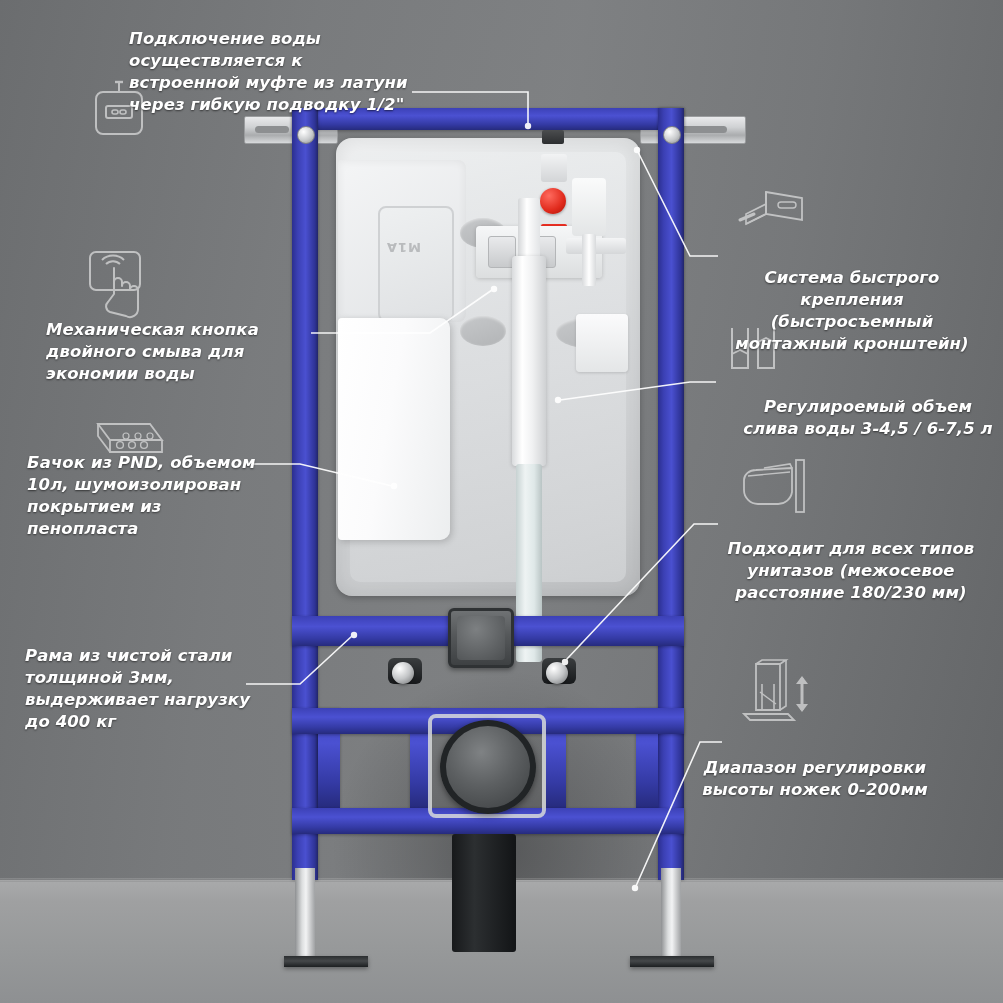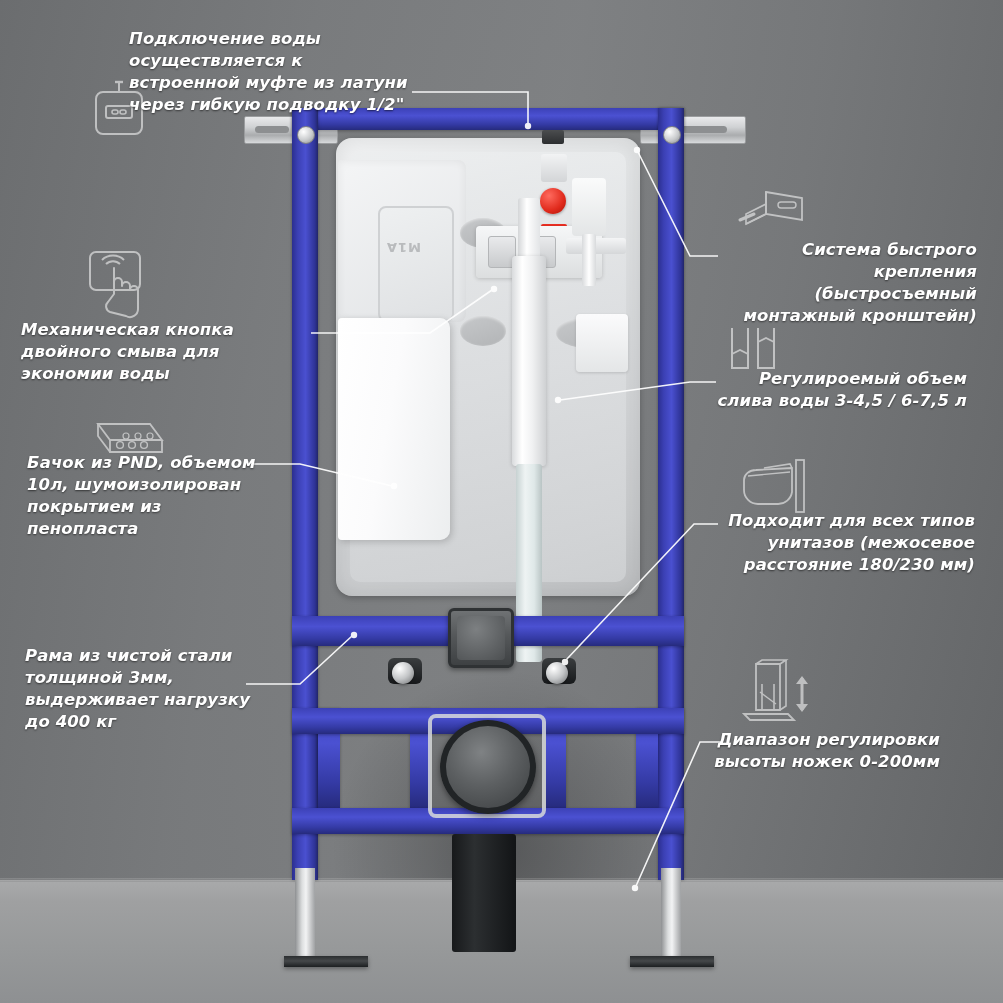--- a/index.html
+++ b/index.html
@@ -126,21 +126,21 @@
   .leg{position:absolute;width:20px;height:92px;
     background:linear-gradient(90deg,#8e9092 0%,#dcdedf 35%,#f2f3f4 55%,#9fa1a3 100%);}
   .footplate{position:absolute;width:84px;height:11px;
     background:linear-gradient(180deg,#2b2e30 0%,#45484a 45%,#1c1f21 100%);
     box-shadow:0 2px 4px rgba(0,0,0,.35);}
 
   
   .callout{position:absolute;color:#ffffff;font-style:italic;font-weight:bold;
     font-size:16.5px;line-height:1.34;letter-spacing:.1px;
     text-shadow:0 1px 2px rgba(0,0,0,.55);}
-  .callout.right{text-align:right;}
+  .callout.right{text-align:center;margin-top:28px;}
   .callout.left{text-align:left;}
 
   svg.lines{position:absolute;left:0;top:0;width:1003px;height:1003px;pointer-events:none;}
 
   .icon{position:absolute;opacity:.55;}
   .icon svg{display:block;}
 </style>
 </head>
 <body>
 
@@ -325,27 +325,27 @@
       <path d="M24,34 L40,46" fill="none" stroke="#ffffff" stroke-width="1.4"></path>
       <path d="M8,56 L52,56 L58,62 L14,62 Z" fill="none" stroke="#ffffff" stroke-width="1.8"></path>
       <path d="M66,20 L66,52" stroke="#ffffff" stroke-width="3" fill="none"></path>
       <path d="M60,26 L66,18 L72,26" fill="#ffffff" stroke="none"></path>
       <path d="M60,46 L66,54 L72,46" fill="#ffffff" stroke="none"></path>
     </svg>
   </div>
 
   <div class="callout left" style="left:129px;top:28px;width:280px;">Подключение воды осуществляется к встроенной муфте из латуни через гибкую подводку 1/2"</div>
 
-  <div class="callout left" style="left:21px;top:319px;width:255px;">Механическая кнопка двойного смыва для экономии воды</div>
+  <div class="callout left" style="left:46px;top:319px;width:255px;">Механическая кнопка двойного смыва для экономии воды</div>
 
   <div class="callout left" style="left:27px;top:452px;width:250px;">Бачок из PND, объемом 10л, шумоизолирован покрытием из пенопласта</div>
 
   <div class="callout left" style="left:25px;top:645px;width:225px;">Рама из чистой стали толщиной 3мм, выдерживает нагрузку до 400 кг</div>
 
   <div class="callout right" style="left:727px;top:239px;width:250px;">Система быстрого крепления (быстросъемный монтажный кронштейн)</div>
 
-  <div class="callout right" style="left:709px;top:368px;width:258px;">Регулироемый объем слива воды 3-4,5 / 6-7,5 л</div>
+  <div class="callout right" style="left:739px;top:368px;width:258px;">Регулироемый объем слива воды 3-4,5 / 6-7,5 л</div>
 
   <div class="callout right" style="left:727px;top:510px;width:248px;">Подходит для всех типов унитазов (межосевое расстояние 180/230 мм)</div>
 
   <div class="callout right" style="left:690px;top:729px;width:250px;">Диапазон регулировки высоты ножек 0-200мм</div>
 
 </div>
 
 </body></html>

